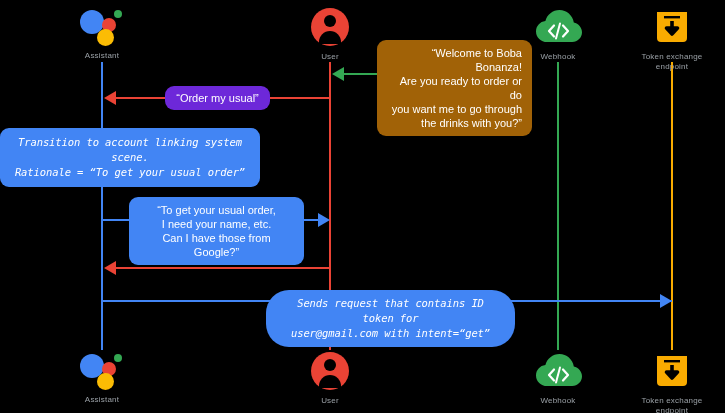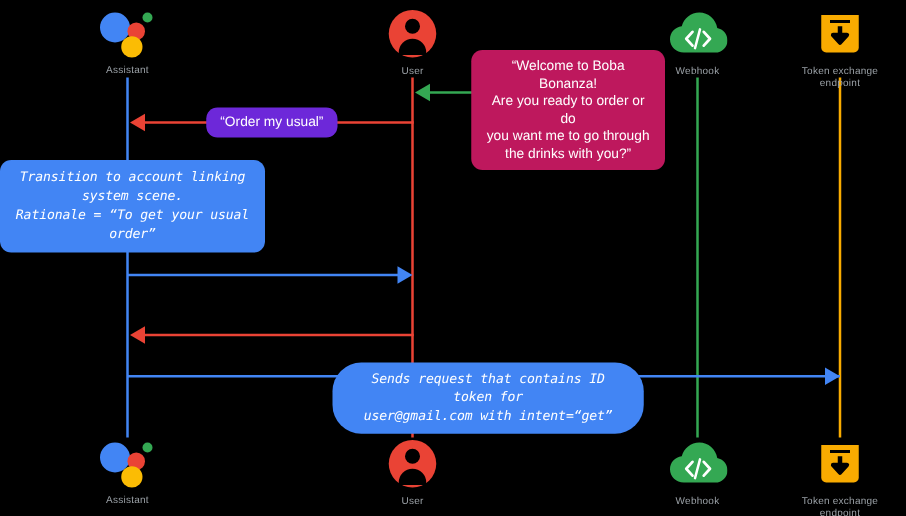--- a/index.html
+++ b/index.html
@@ -99,21 +99,21 @@
     position: absolute;
     border-radius: 9px;
     color: #FFFFFF;
     text-align: center;
     padding: 6px 10px;
     line-height: 14px;
     font-size: 11px;
     white-space: pre-line;
   }
   .bubble.red   { background: #6d28d9; }
-  .bubble.green { background: #be185d; }
+  .bubble.green { background: #a16207; text-align: right; }
   .bubble.blue  { background: #4285F4; }
   .bubble.mono {
     font-family: "DejaVu Sans Mono", monospace;
     font-style: italic;
     font-size: 10.5px;
     line-height: 15px;
     letter-spacing: -0.1px;
   }
 
   .vert-stub { position: absolute; width: 2px; }
@@ -183,25 +183,28 @@
   <div class="arrowhead left" style="left:332px; top:67px; color:#34A853;"></div>
   <div class="bubble green" style="left:377px; top:40px; width:155px;">“Welcome to Boba Bonanza!
 Are you ready to order or do
 you want me to go through
 the drinks with you?”</div>
 
   <div class="msg-line" style="left:112px; top:97px; width:219px; background:#EA4335;"></div>
   <div class="arrowhead left" style="left:104px; top:91px; color:#EA4335;"></div>
   <div class="bubble red" style="left:165px; top:86px; width:105px; padding:5px 8px;">“Order my usual”</div>
 
-  <div class="bubble blue mono" style="left:0px; top:128px; width:212px; padding:7px 6px;">Transition to account linking system scene.
+  <div class="bubble blue mono" style="left:0px; top:128px; width:260px; padding:7px 6px;">Transition to account linking system scene.
 Rationale = “To get your usual order”</div>
 
   <div class="msg-line" style="left:102px; top:219px; width:221px; background:#4285F4;"></div>
   <div class="arrowhead right" style="left:318px; top:213px; color:#4285F4;"></div>
+  <div class="bubble blue" style="left:129px; top:197px; width:175px;">“To get your usual order,
+I need your name, etc.
+Can I have those from Google?”</div>
 
   <div class="msg-line" style="left:112px; top:267px; width:219px; background:#EA4335;"></div>
   <div class="arrowhead left" style="left:104px; top:261px; color:#EA4335;"></div>
 
   <div class="msg-line" style="left:102px; top:300px; width:570px; background:#4285F4;"></div>
   <div class="arrowhead right" style="left:660px; top:294px; color:#4285F4;"></div>
   <div class="bubble blue mono" style="left:266px; top:290px; width:249px; padding:6px 18px;border-radius:23px;">Sends request that contains ID token for
 user@gmail.com with intent=“get”</div>
 
   <div class="actor" style="left:37px; top:348px;">

